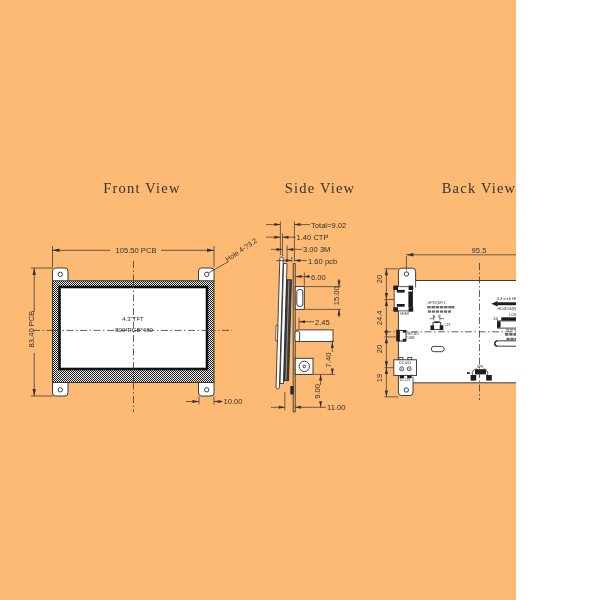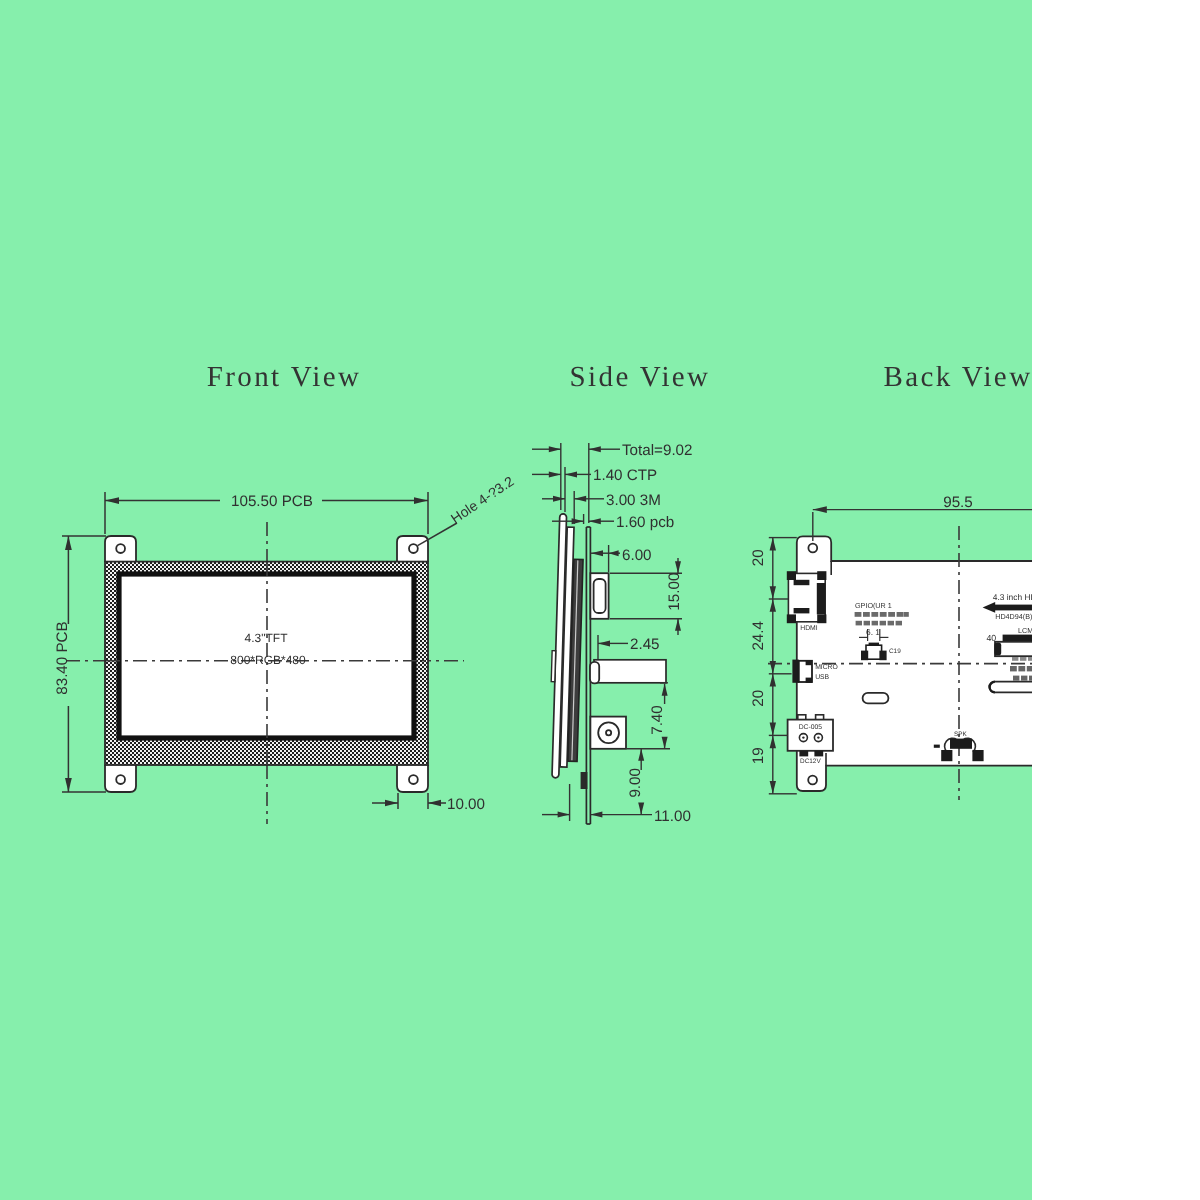--- a/index.html
+++ b/index.html
@@ -1,16 +1,16 @@
 <!DOCTYPE html>
 <html><head>
 <meta charset="utf-8">
 <style>
   html,body{margin:0;padding:0;background:#ffffff;}
-  #page{width:516px;height:600px;position:relative;background:#86efac;overflow:hidden;}
+  #page{width:516px;height:600px;position:relative;background:#fdba74;overflow:hidden;}
   svg{position:absolute;top:0;left:0;}
   text{font-family:"Liberation Sans",sans-serif;fill:#303030;}
   .ttl{font-family:"Liberation Serif",serif;font-size:14.5px;letter-spacing:1.2px;fill:#333333;}
 </style>
 </head>
 <body>
 <div id="page">
 <svg width="600" height="600" viewBox="0 0 600 600">
 <defs>
   <pattern id="hatch" width="2" height="2" patternUnits="userSpaceOnUse">

